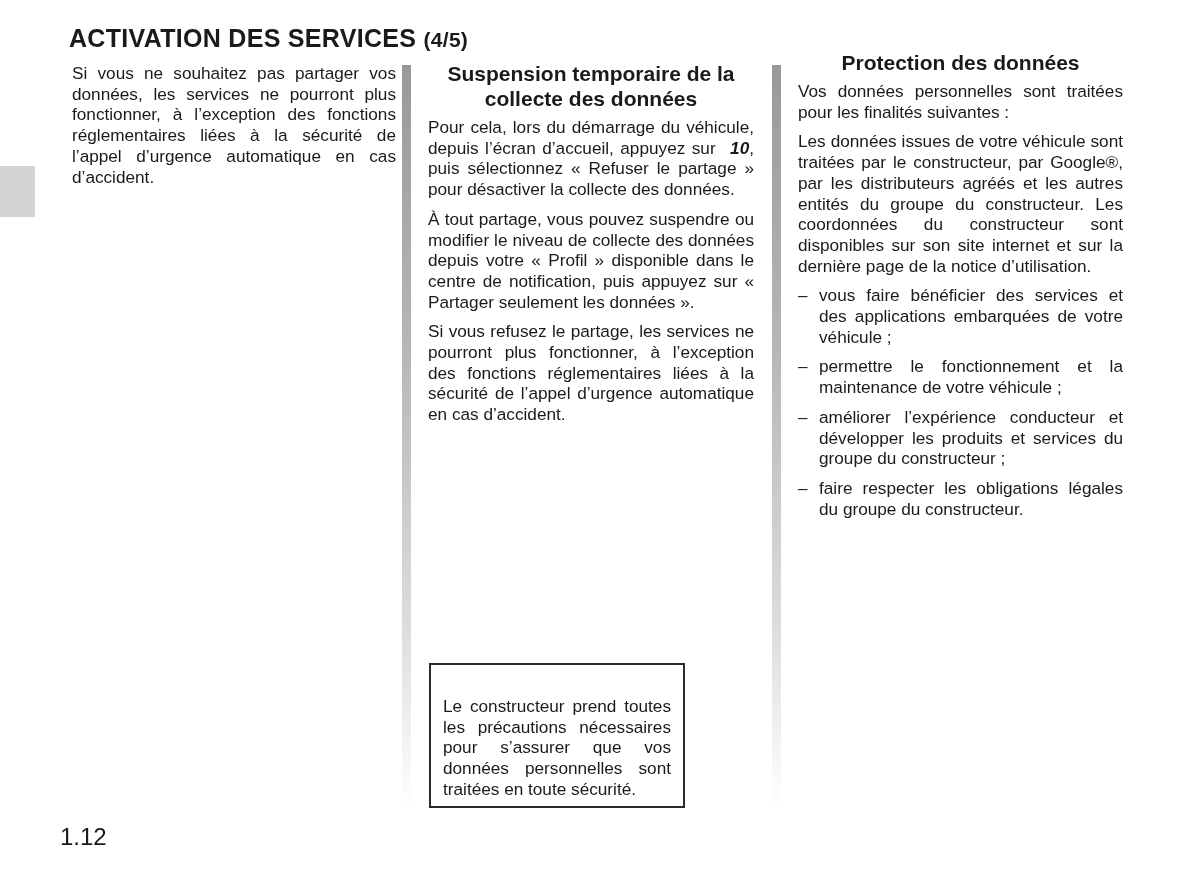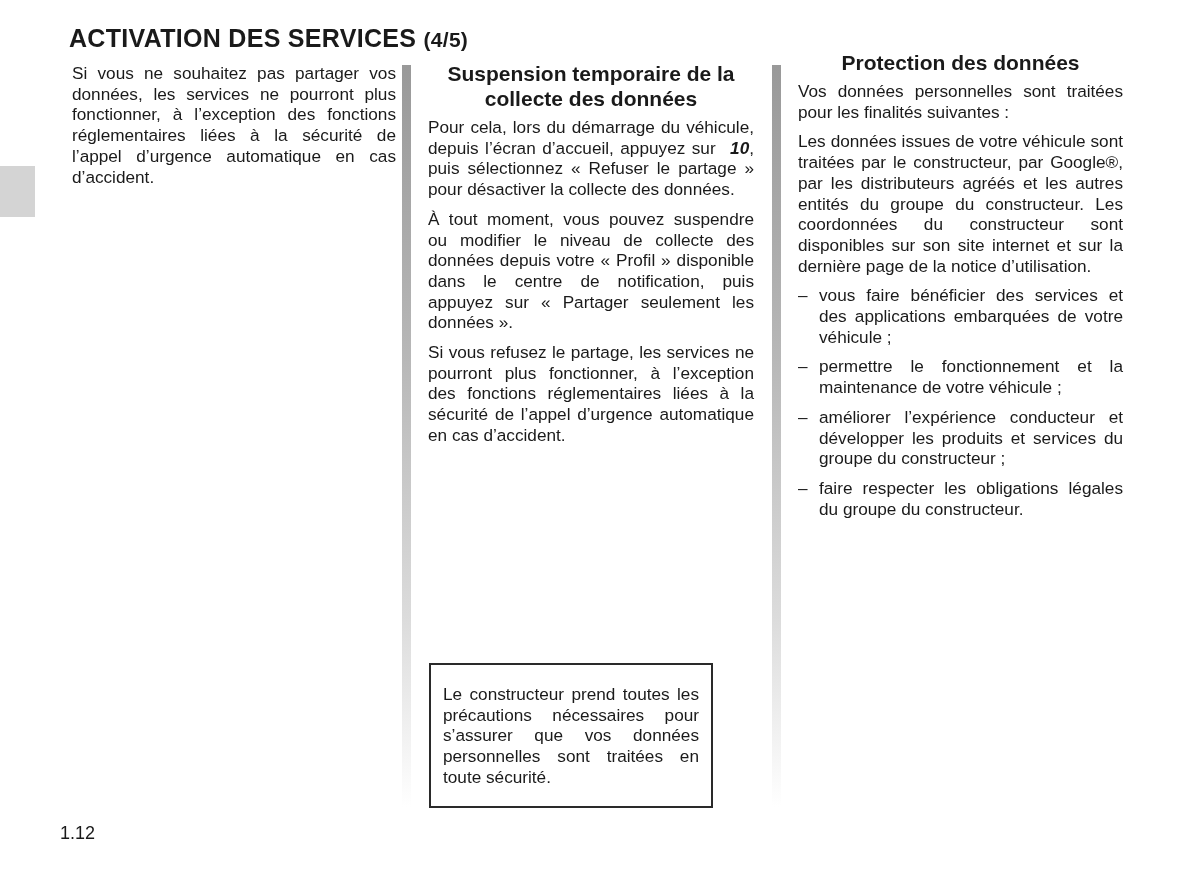--- a/index.html
+++ b/index.html
@@ -32,27 +32,27 @@
   .vbar1 { left: 402px; }
   .vbar2 { left: 772px; }
   h2.section-title {
     font-size: 21px; line-height: 25px; font-weight: bold; margin: 0 0 6px 0;
     text-align: center;
   }
   ul.dash-list { list-style: none; margin: 0; padding: 0; }
   ul.dash-list li { position: relative; padding-left: 21px; margin-bottom: 9px; }
   ul.dash-list li .dash { position: absolute; left: 0; top: 0; }
   .notice-box {
-    position: absolute; left: 429px; top: 663px; width: 284px; height: 145px;
+    position: absolute; left: 429px; top: 663px; width: 256px; height: 145px;
     border: 2px solid #2a2a2a; box-sizing: border-box;
-    padding: 19px 12px 0 12px;
+    padding: 31px 12px 0 12px;
     font-size: 17.2px; line-height: 20.7px; text-align: justify;
   }
   .page-number {
-    position: absolute; left: 60px; top: 823px; font-size: 18px;
+    position: absolute; left: 60px; top: 823px; font-size: 24px;
   }
   b.ref { font-style: italic; font-weight: bold; margin-left: 8px; }
 </style>
 </head>
 <body>
 
 <h1 class="page-title">
   <span>ACTIVATION DES SERVICES</span>
   <span class="suffix">(4/5)</span>
 </h1>
@@ -61,21 +61,21 @@
 
 <div class="col col1">
   <p>Si vous ne souhaitez pas partager vos données, les services ne pourront plus fonctionner, à l’exception des fonctions réglementaires liées à la sécurité de l’appel d’urgence automatique en cas d’accident.</p>
 </div>
 
 <div class="vbar vbar1"></div>
 
 <div class="col col2">
   <h2 class="section-title">Suspension temporaire de la collecte des données</h2>
   <p><span>Pour cela, lors du démarrage du véhicule, depuis l’écran d’accueil, appuyez sur </span><b class="ref">10</b><span>, puis sélectionnez « Refuser le partage » pour désactiver la collecte des données.</span></p>
-  <p>À tout moment, vous pouvez suspendre ou modifier le niveau de collecte des données depuis votre « Profil » disponible dans le centre de notification, puis appuyez sur « Partager seulement les données ».</p>
+  <p>À tout partage, vous pouvez suspendre ou modifier le niveau de collecte des données depuis votre « Profil » disponible dans le centre de notification, puis appuyez sur « Partager seulement les données ».</p>
   <p>Si vous refusez le partage, les services ne pourront plus fonctionner, à l’exception des fonctions réglementaires liées à la sécurité de l’appel d’urgence automatique en cas d’accident.</p>
 </div>
 
 <div class="notice-box">
   <span>Le constructeur prend toutes les précautions nécessaires pour s’assurer que vos données personnelles sont traitées en toute sécurité.</span>
 </div>
 
 <div class="vbar vbar2"></div>
 
 <div class="col col3">

